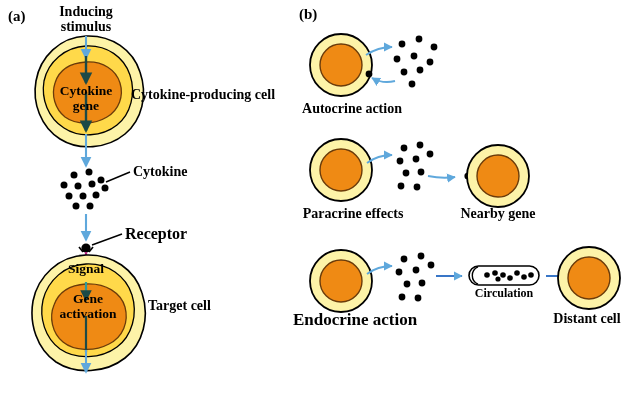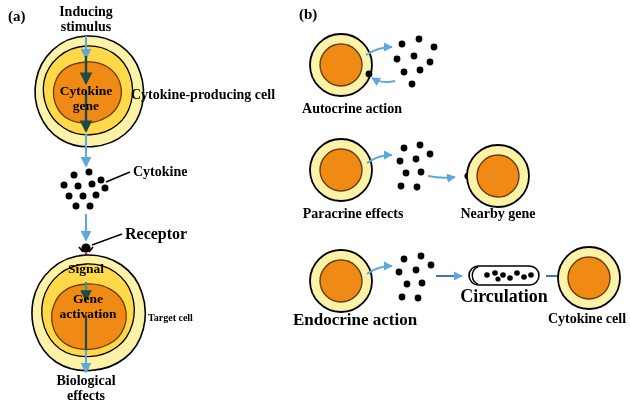--- a/index.html
+++ b/index.html
@@ -242,30 +242,28 @@
 
   <div class="lbl" style="left:133px; top:164px; font-size:14px;">Cytokine</div>
 
   <div class="lbl" style="left:125px; top:225px; font-size:16px;">Receptor</div>
 
   <div class="lbl t-center" style="left:86px; top:262px; font-size:13.5px;">Signal</div>
 
   <div class="lbl t-center" style="left:88px; top:292px; font-size:13.5px;">Gene
 activation</div>
 
-  <div class="lbl" style="left:148px; top:313px; font-size:10px;">Target cell</div>
-
-  <div class="lbl t-center" style="left:86px; top:373px; font-size:14px;">Biological
-effects</div>
+  <div class="lbl" style="left:148px; top:298px; font-size:14px;">Target cell</div>
+
 
   <div class="lbl t-center" style="left:352px; top:101px; font-size:14px;">Autocrine action</div>
 
   <div class="lbl t-center" style="left:353px; top:206px; font-size:14px;">Paracrine effects</div>
 
   <div class="lbl t-center" style="left:498px; top:206px; font-size:14px;">Nearby gene</div>
 
   <div class="lbl t-center" style="left:355px; top:311px; font-size:17px;">Endocrine action</div>
 
-  <div class="lbl t-center" style="left:504px; top:287px; font-size:18px;">Circulation</div>
-
-  <div class="lbl t-center" style="left:587px; top:311px; font-size:14px;">Cytokine cell</div>
+  <div class="lbl t-center" style="left:504px; top:287px; font-size:12px;">Circulation</div>
+
+  <div class="lbl t-center" style="left:587px; top:311px; font-size:14px;">Distant cell</div>
 
 </div>
 
 </body></html>

